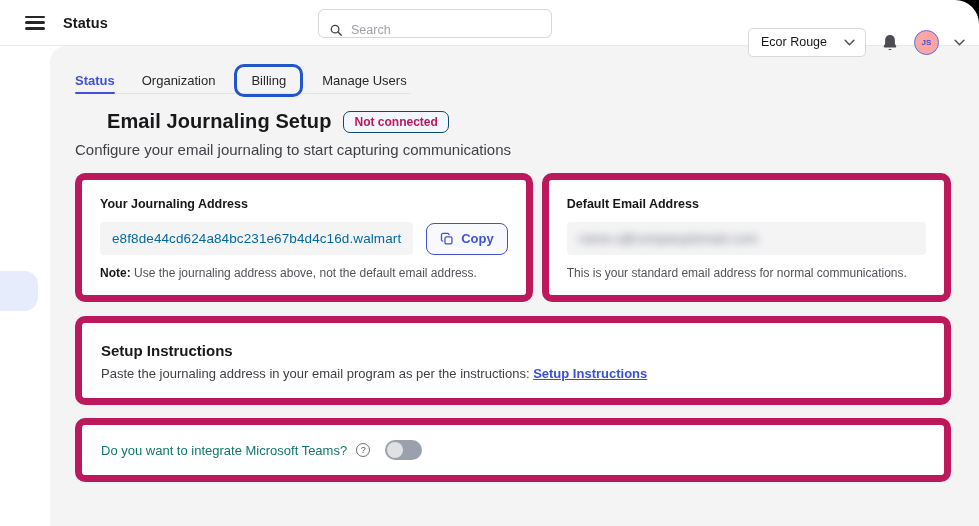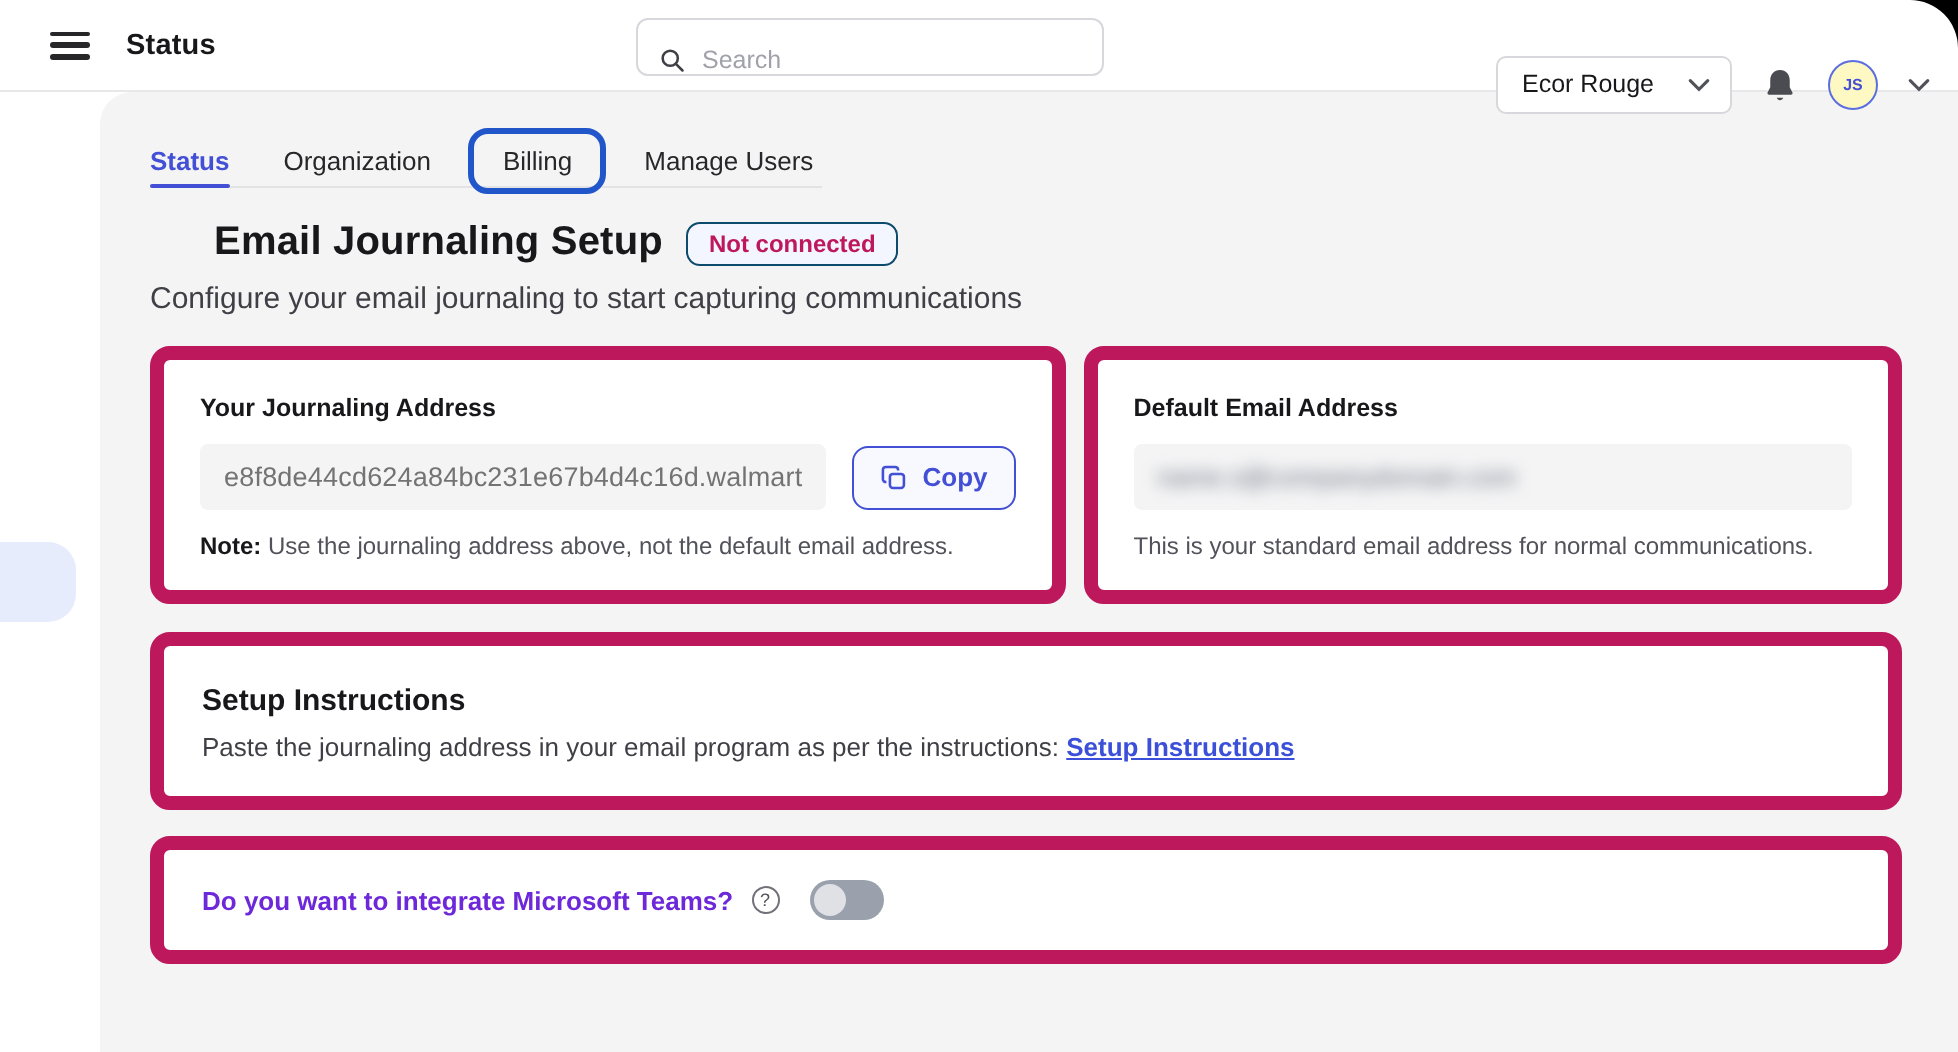--- a/index.html
+++ b/index.html
@@ -36,21 +36,21 @@
   }
   .searchbox input::placeholder { color:#a1a1aa; }
   .topbar-right { position:absolute; right:14px; top:0; height:46px; display:flex; align-items:center; gap:15px;margin-top:19px; }
   .org-select {
     width:118px; height:29px; border:1px solid #d8d8dc; border-radius:5px; background:#fff;
     display:flex; align-items:center; justify-content:space-between; padding:0 10px 0 12px; cursor:pointer;
   }
   .org-select .val { font-size:12.5px; color:#18181b; }
   .avatar {
     width:25px; height:25px; border-radius:50%;
-    background:#fef9c3; border:1.5px solid #5b6ee1;
+    background:#fca5a5; border:1.5px solid #5b6ee1;
     display:flex; align-items:center; justify-content:center;
     font-size:8px; font-weight:700; color:#4350d6; cursor:pointer;
   }
 
   
   .left-rail { position:absolute; top:46px; left:0; width:50px; bottom:0; background:#fff; z-index:1; }
   .rail-active-item {
     position:absolute; left:0; top:225px; 
     width:38px; height:40px; background:#e7ecfd; border-radius:0 14px 14px 0;
   }
@@ -83,21 +83,21 @@
 
   
   .card { background:#fff; border:7px solid #be185d; border-radius:10px; }
   .cards-row { display:grid; grid-template-columns:1fr 1fr; gap:9px; margin-top:15px; }
   .cards-row .card { padding:17px 18px 15px; }
   .field-label { font-size:12.5px; font-weight:700; color:#18181b; }
   .addr-row { display:flex; align-items:center; gap:13px; margin-top:11px; }
   .addr-box {
     flex:1; background:#f4f4f5; border-radius:4px; height:33px;
     display:flex; align-items:center; padding:0 12px;
-    font-size:13.5px; color:#737373; letter-spacing:.1px; overflow:hidden; white-space:nowrap;
+    font-size:13.5px; color:#0369a1; letter-spacing:.1px; overflow:hidden; white-space:nowrap;
   }
   .copy-btn {
     display:flex; align-items:center; gap:7px;
     border:1px solid #4350d6; background:#f7f9ff; color:#4350d6;
     border-radius:8px; height:32px; padding:0 13px;
     font-size:13px; font-weight:600; cursor:pointer;
     font-family:"Liberation Sans", sans-serif;
   }
   .note-line { margin-top:11px; font-size:12px; color:#52525b; }
   .note-line b { color:#18181b; }
@@ -107,21 +107,21 @@
   }
   .blur-text { font-size:13px; color:#6b7280; filter:blur(4px); user-select:none; white-space:nowrap; }
   .caption-line { margin-top:11px; font-size:12px; color:#52525b; }
 
   .setup-card { margin-top:14px; padding:19px 19px 17px; }
   .setup-title { font-size:15px; font-weight:700; color:#18181b; }
   .setup-body { margin-top:7px; font-size:13px; color:#3f3f46; }
   .setup-link { color:#3b4fd8; font-weight:700; text-decoration:underline; cursor:pointer; }
 
   .teams-card { margin-top:13px; padding:15px 19px; display:flex; align-items:center; gap:9px; }
-  .teams-q { font-size:13px; font-weight:700; color:#6d28d9; }
+  .teams-q { font-size:13px; font-weight:400; color:#0f766e; }
   .help-icon {
     width:14px; height:14px; border:1px solid #71717a; border-radius:50%;
     display:flex; align-items:center; justify-content:center;
     font-size:9px; color:#52525b; cursor:pointer;
   }
   .toggle { width:37px; height:20px; border-radius:10px; background:#9aa1ad; position:relative; cursor:pointer; margin-left:6px; }
   .toggle .knob { position:absolute; left:2px; top:2px; width:16px; height:16px; border-radius:50%; background:#dfe1e5; }
 
   .icon-svg { display:block; }
 </style>

